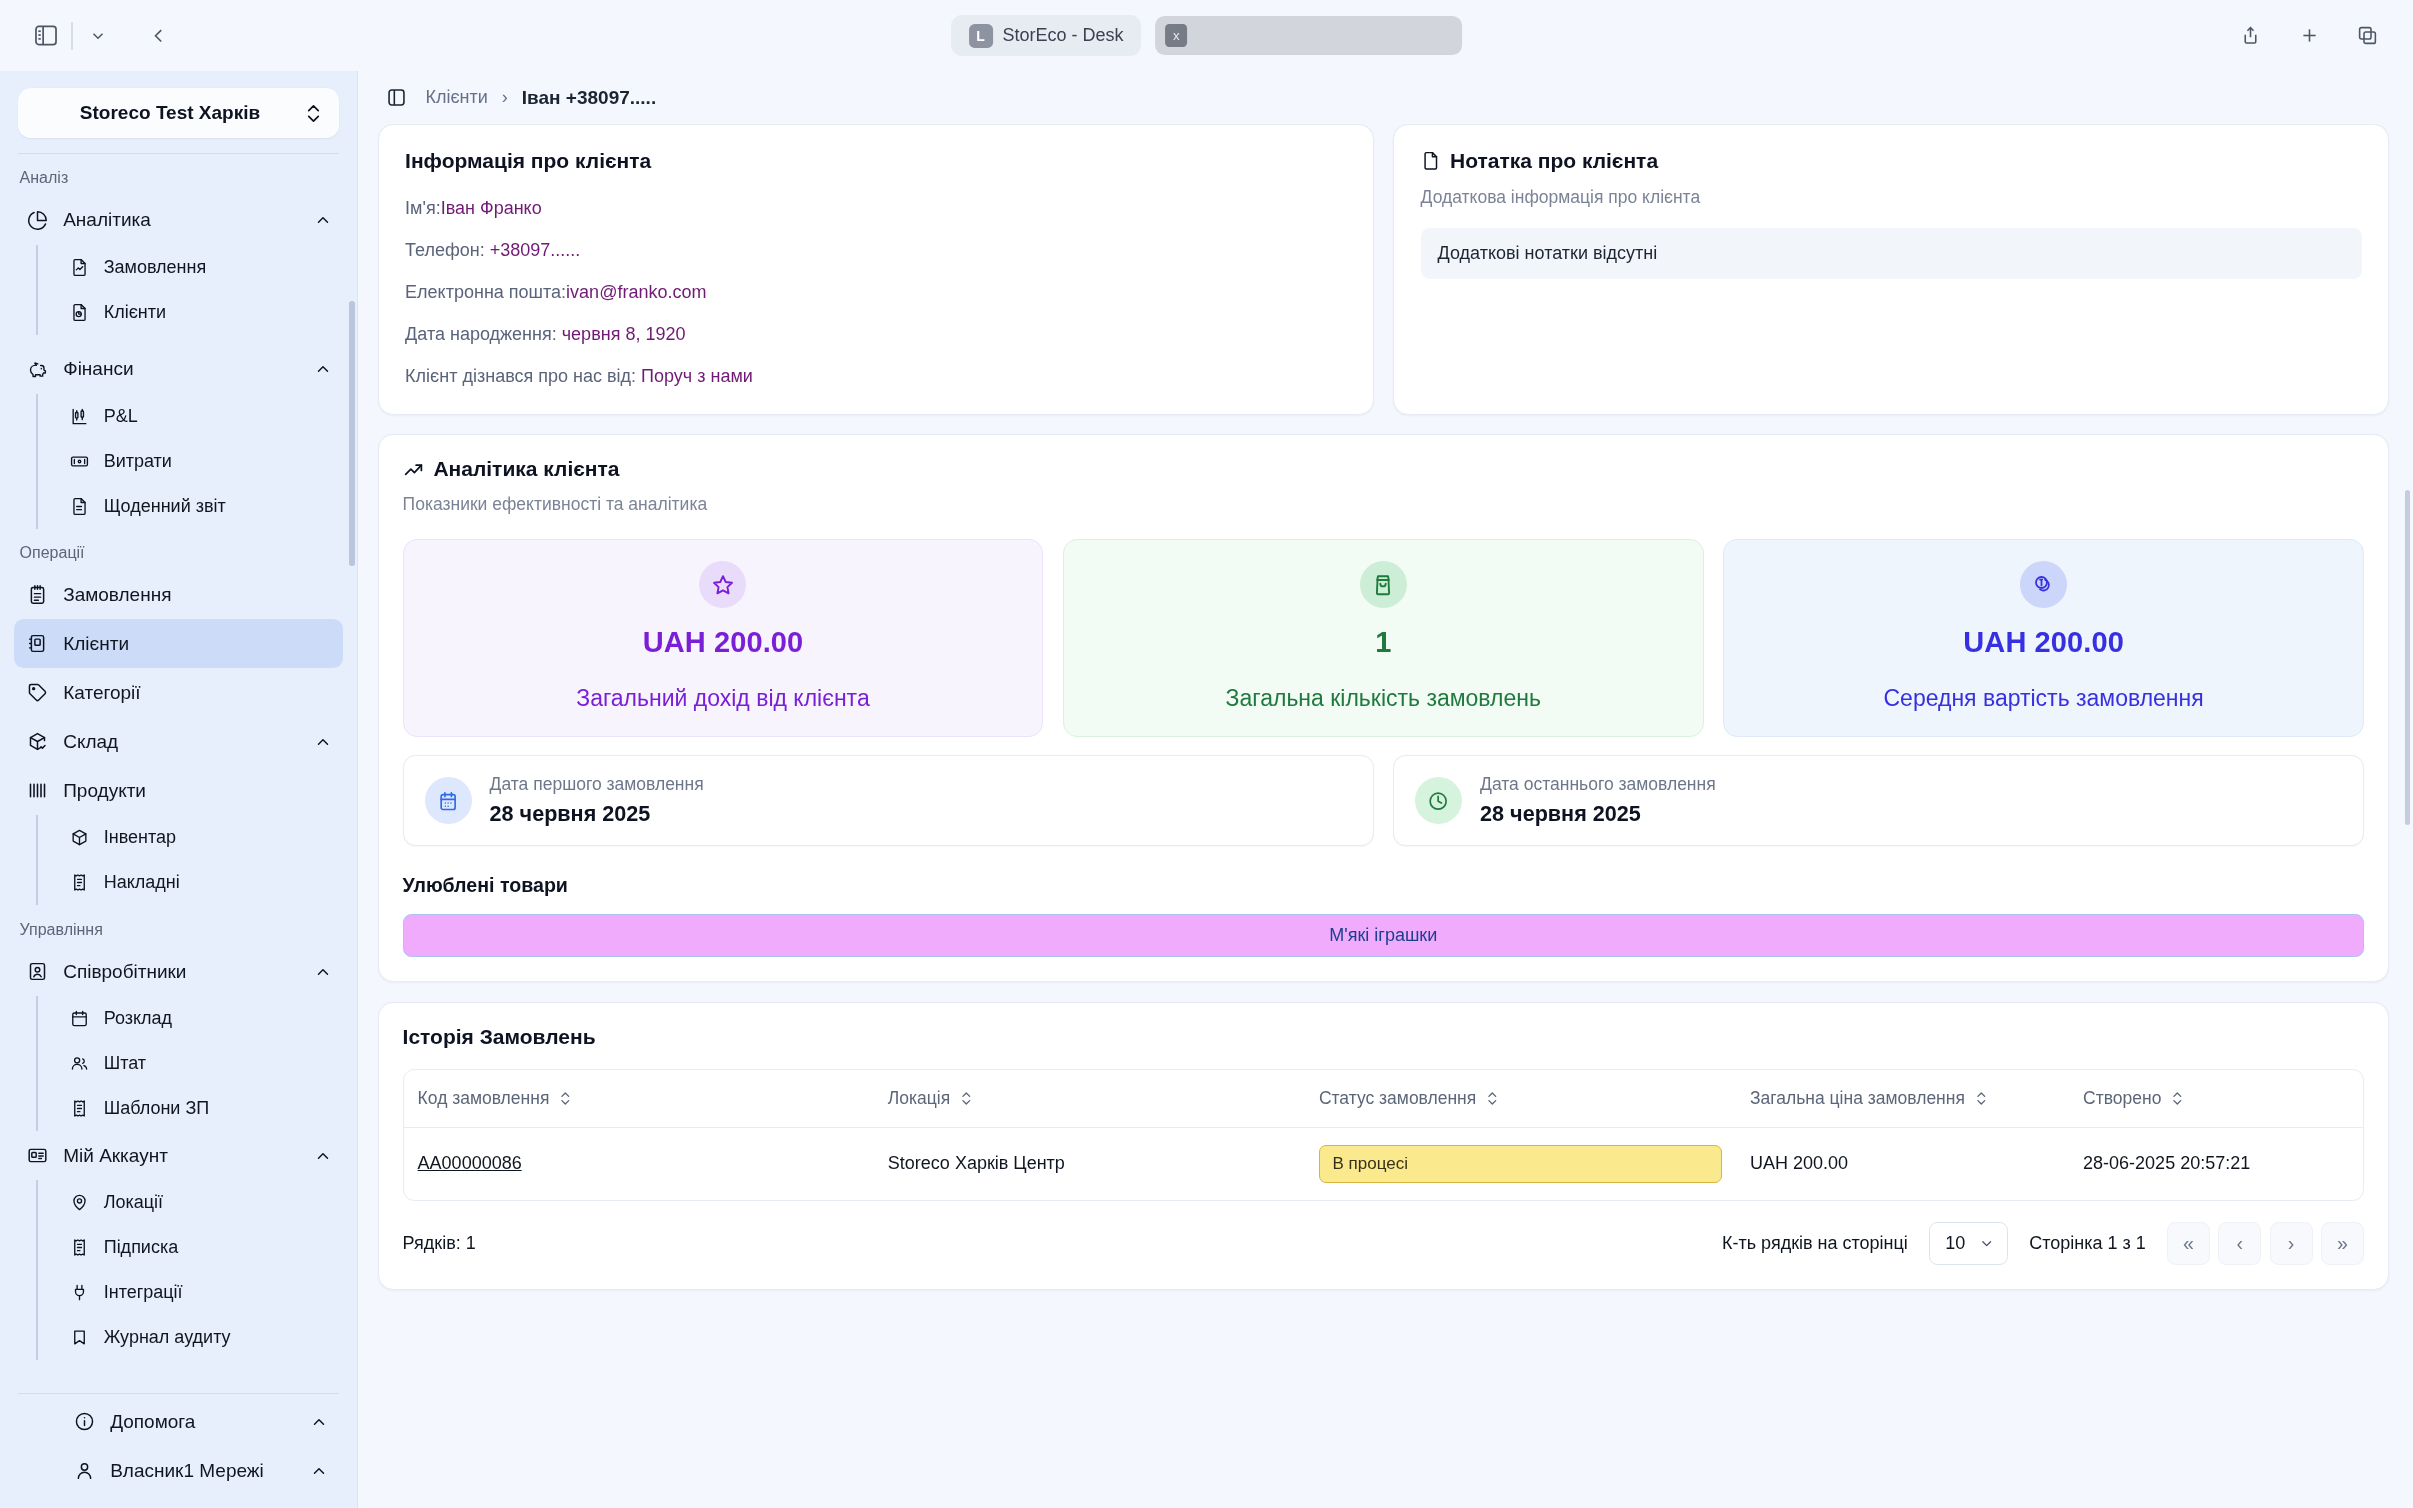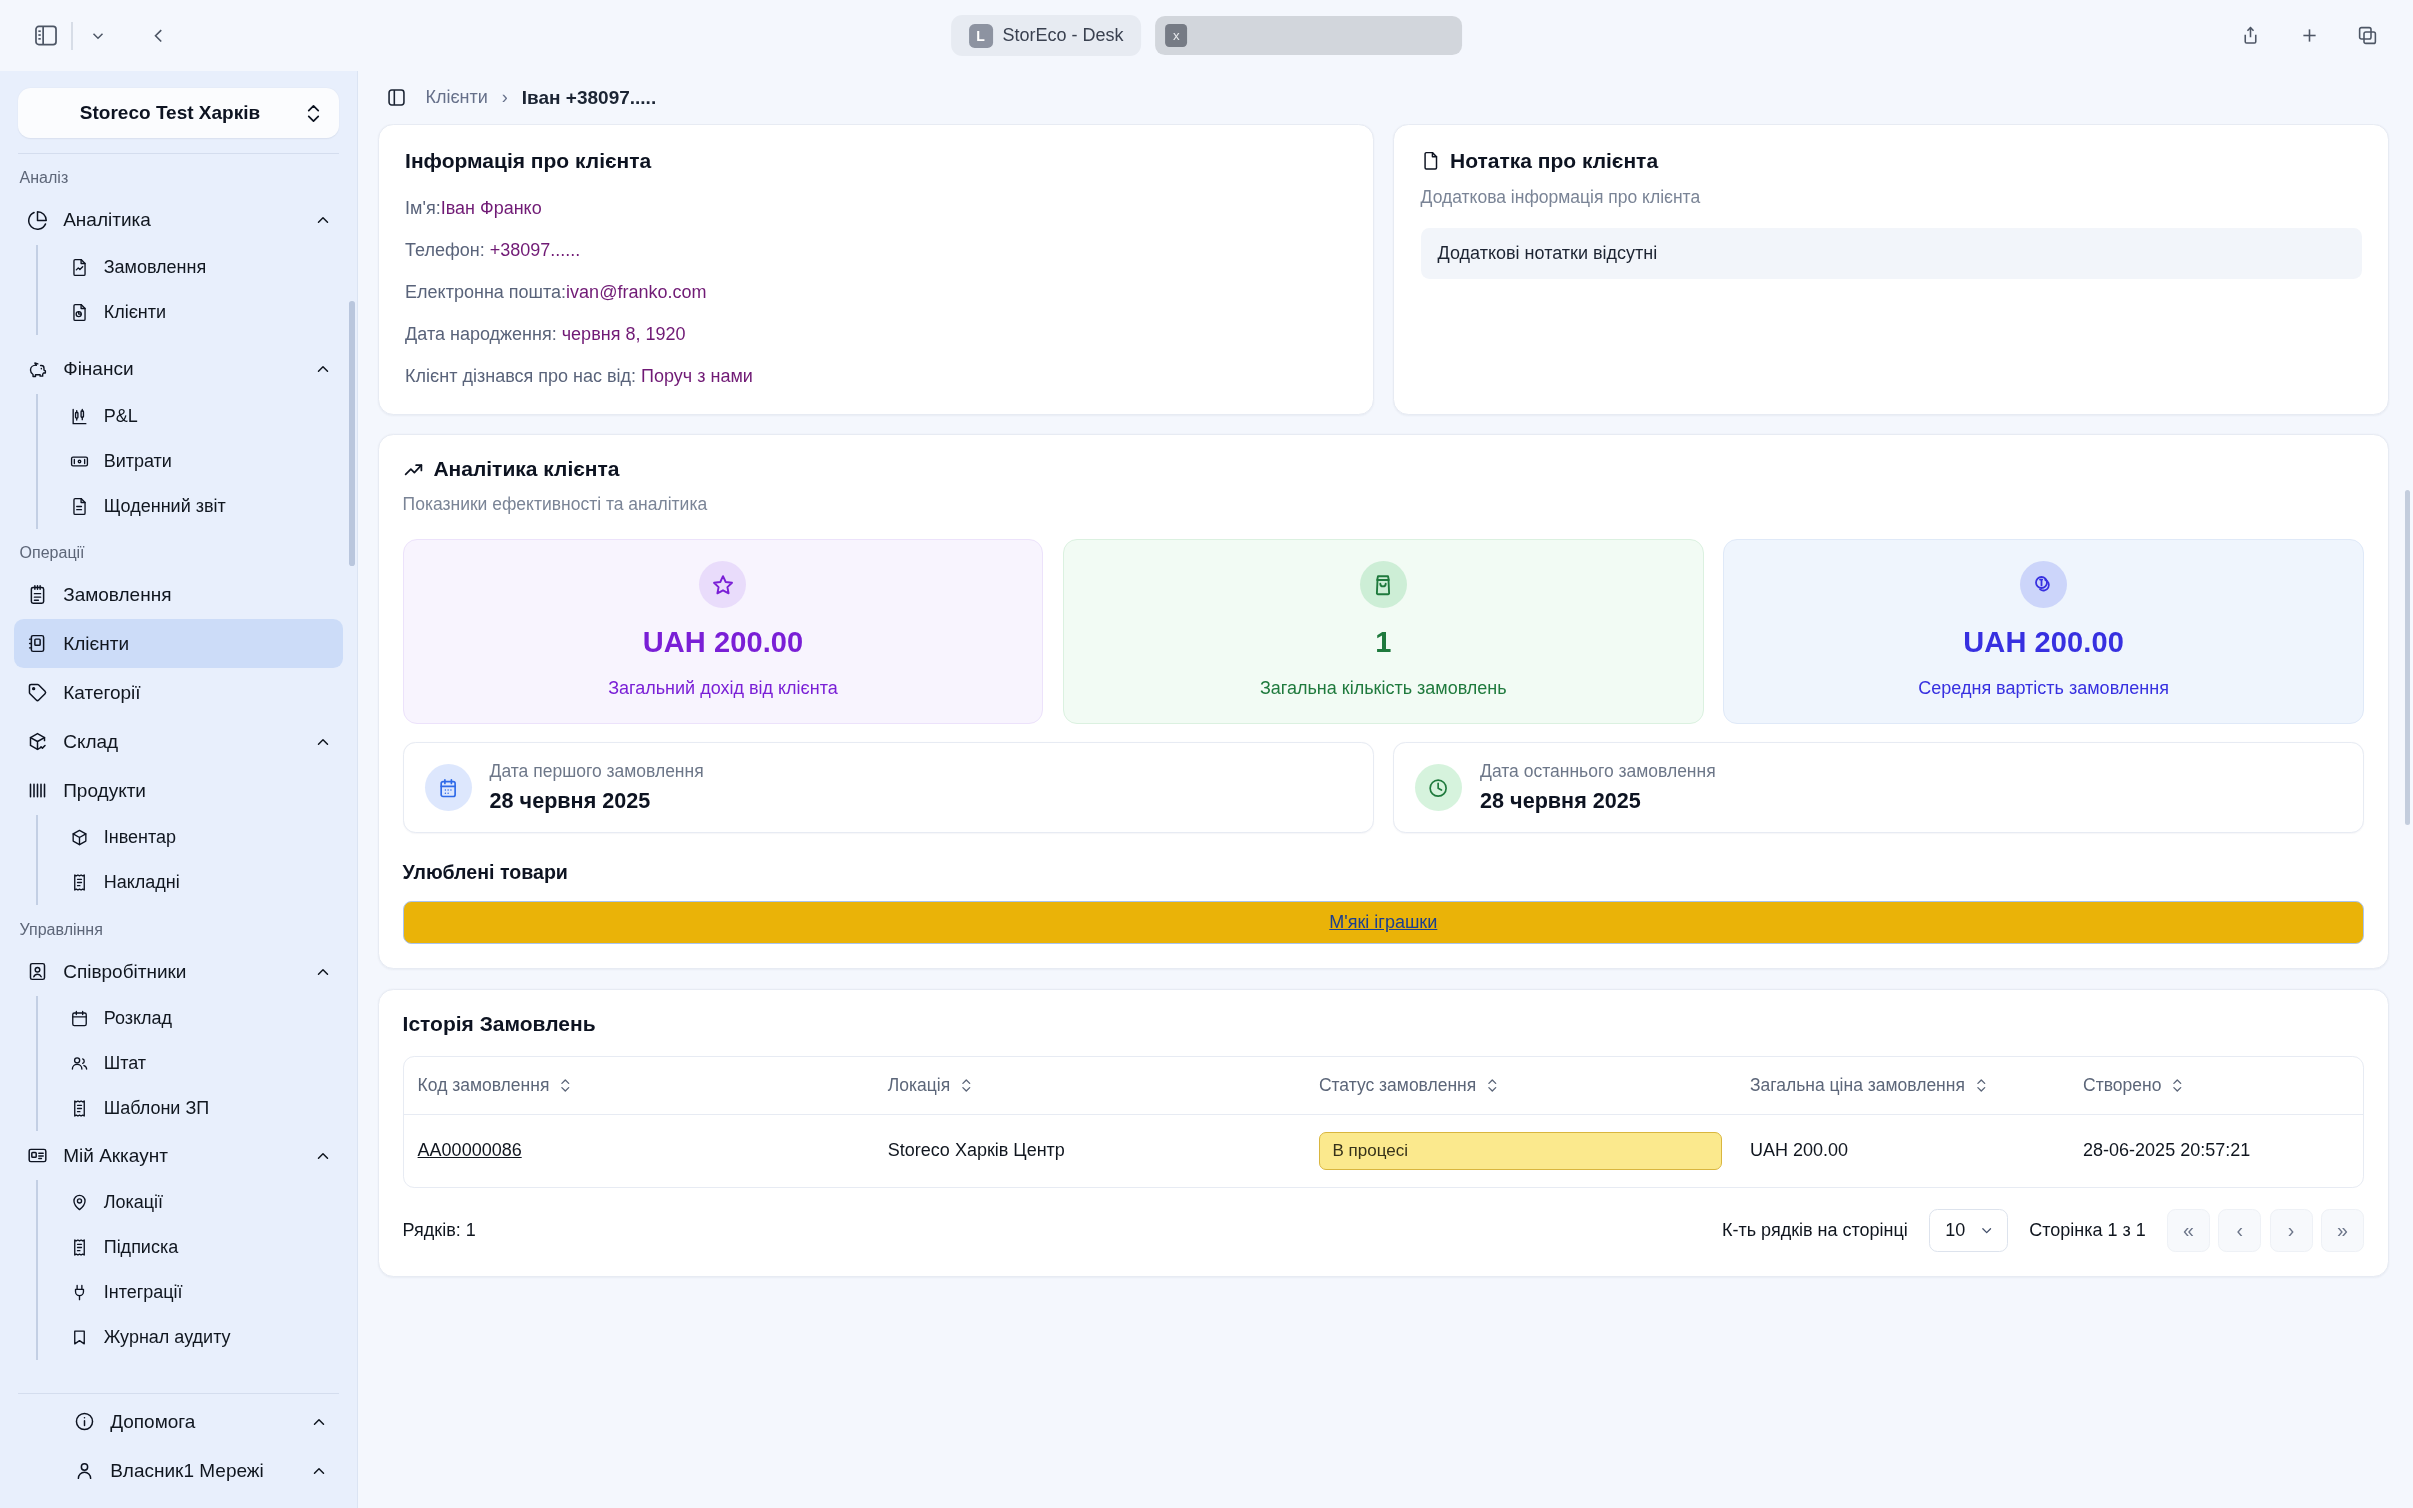--- a/index.html
+++ b/index.html
@@ -172,21 +172,21 @@
     flex: 1; border-radius: 14px; border: 0.7px solid transparent;
     padding: 21px 14px 24px 14px;
     display: flex; flex-direction: column; align-items: center;
   }
   .stat .bubble {
     width: 47px; height: 47px; border-radius: 50%;
     display: flex; align-items: center; justify-content: center;
     margin-bottom: 18px;
   }
   .stat .val { font-size: 29px; font-weight: 700; letter-spacing: 0.1px; }
-  .stat .lbl { font-size: 18px; margin-top: 19px; }
+  .stat .lbl { font-size: 23px; margin-top: 26px; }
 
   .stat.purple { background: #f8f4fe; border-color: #ece2fb; }
   .stat.purple .bubble { background: #e9dcfb; }
   .stat.purple .val { color: #7a1fd6; }
   .stat.purple .lbl { color: #7a1fd6; }
 
   .stat.green { background: #f2fbf4; border-color: #dbf1e0; }
   .stat.green .bubble { background: #cdeed6; }
   .stat.green .val { color: #1f7a3d; }
   .stat.green .lbl { color: #1f7a3d; }
@@ -205,24 +205,24 @@
   }
   .date-bubble { width: 47px; height: 47px; border-radius: 50%; display:flex; align-items:center; justify-content:center; flex:none; }
   .date-bubble.b { background: #dde7fd; }
   .date-bubble.g { background: #d6f3dd; }
   .date-lbl { font-size: 17.5px; color: #6d7789; }
   .date-val { font-size: 21.6px; font-weight: 700; color: #0d1321; margin-top: 5.6px; }
 
   .fav-title { font-size: 19.6px; font-weight: 700; color: #0d1321; margin-top: 28px; }
   .fav-chip {
     margin-top: 17px;
-    background: #eab308; border: 0.7px solid #a9c4f0;
+    background: #f0abfc; border: 0.7px solid #a9c4f0;
     border-radius: 8.4px; height: 43px;
     display: flex; align-items: center; justify-content: center;
-    font-size: 18px; color: #1c3f8f; text-decoration: underline;
+    font-size: 18px; color: #1c3f8f;
   }
 
   
   .orders-card { margin-top: 19.6px; padding: 22.3px 24px 24px 24px; }
   .orders-title { font-size: 21px; font-weight: 700; color: #0d1321; }
   .table-wrap {
     margin-top: 19.6px;
     border: 0.7px solid #e7ebf3; border-radius: 11.2px;
     overflow: hidden; background: #fff;
   }

